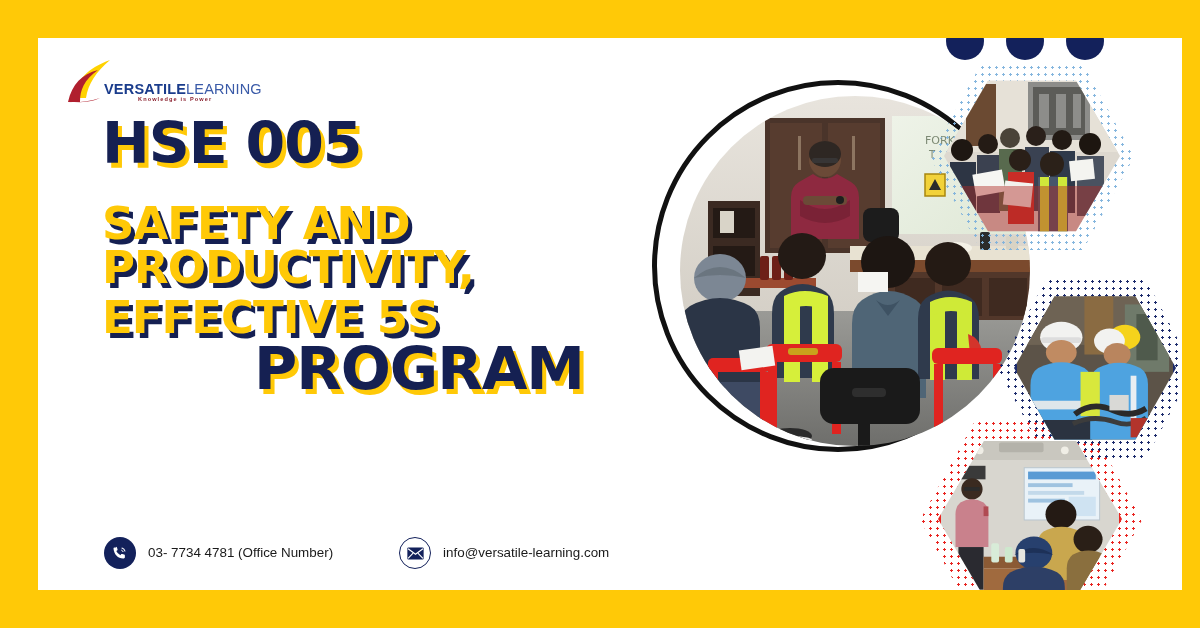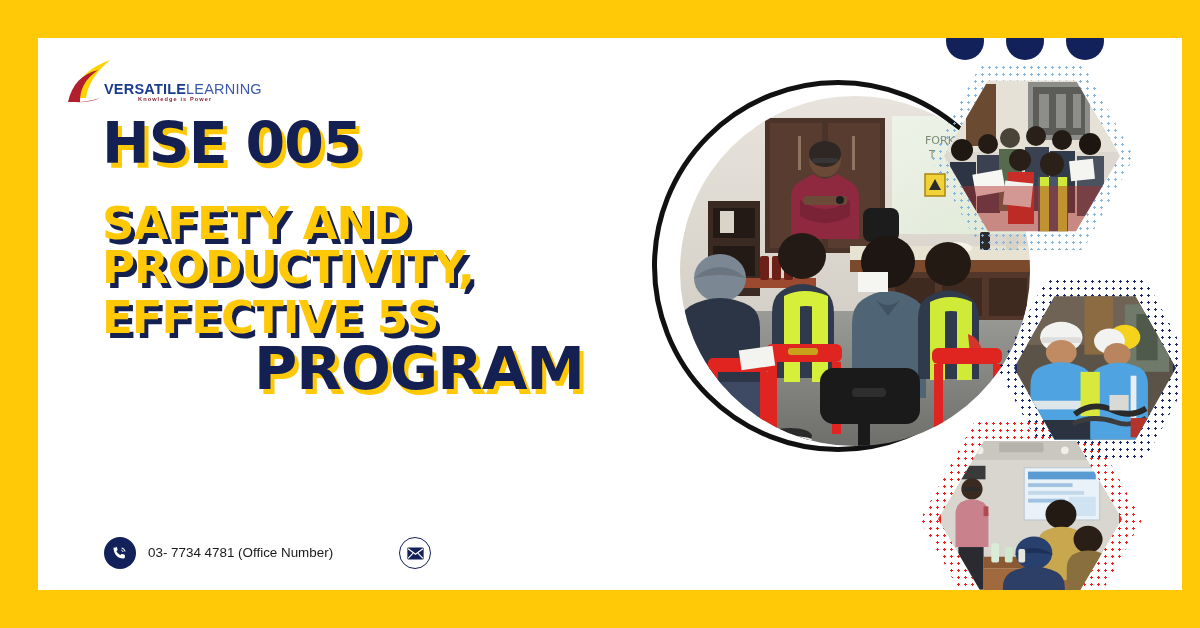--- a/index.html
+++ b/index.html
@@ -231,20 +231,21 @@
         </div>
 
         <div class="contact-item">
           <span class="icon-circle-outline">
             <svg width="17" height="13" viewBox="0 0 24 18">
               <rect x="0.5" y="0.5" width="23" height="17" rx="1.5" fill="#13215B"></rect>
               <path d="M1.5 2.2 L12 10 L22.5 2.2" stroke="#ffffff" stroke-width="1.7" fill="none"></path>
               <path d="M1.5 15.8 L8.6 8.4 M22.5 15.8 L15.4 8.4" stroke="#ffffff" stroke-width="1.5" fill="none"></path>
             </svg>
           </span>
+          <div class="contact-lines">info@versatile-learning.com</div>
         </div>
 
       </div>
     </div>
 
     <div class="right-col">
 
       <div class="dot-row">
         <span class="dot"></span>
         <span class="dot"></span>

